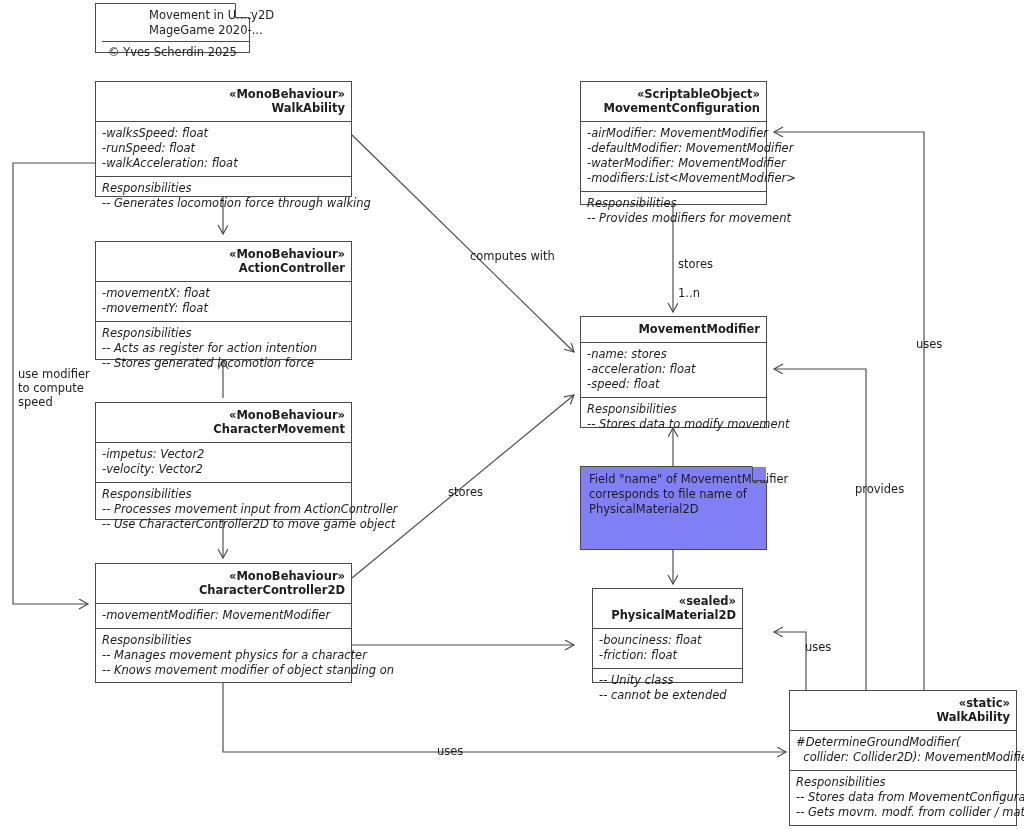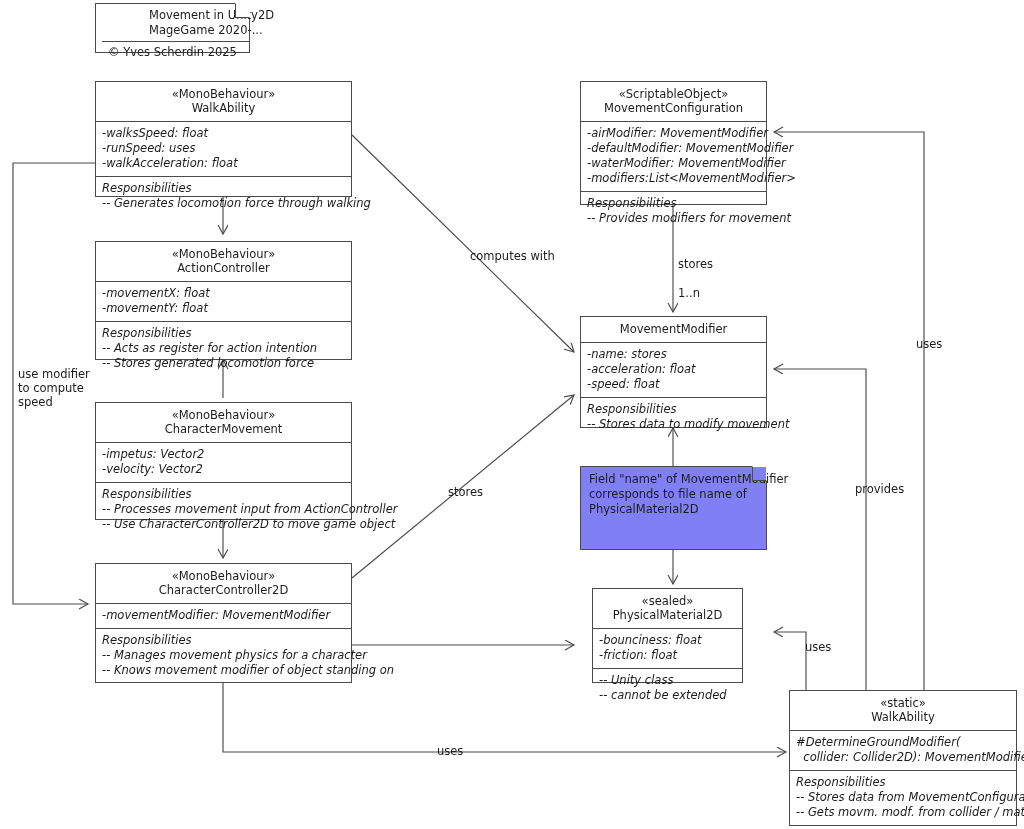--- a/index.html
+++ b/index.html
@@ -44,23 +44,24 @@
   .uml-box {
     position: absolute;
     box-sizing: border-box;
     border: 1.15px solid #4a4a4a;
     background: #ffffff;
     display: flex;
     flex-direction: column;
   }
   .uml-head {
     padding: 5px 6px 6px 6px;
-    text-align: center;
+    text-align: right;
     line-height: 14px;
     border-bottom: 1.15px solid #4a4a4a;
+    font-weight: bold;
   }
   .stereo { display: block; }
   .cname  { display: block; }
 
   .uml-compartment {
     padding: 4px 6px 5px 6px;
     line-height: 15px;
     border-bottom: 1.15px solid #4a4a4a;
     text-align: left;
   }
@@ -202,21 +203,21 @@
     <div class="note-sep">© Yves Scherdin 2025</div>
   </div>
 
   <div class="uml-box" style="left:95px; top:81px; width:257px; height:116px;">
     <div class="uml-head">
       <span class="stereo">«MonoBehaviour»</span>
       <span class="cname">WalkAbility</span>
     </div>
     <div class="uml-compartment">
       <div>-walksSpeed: float</div>
-      <div>-runSpeed: uses</div>
+      <div>-runSpeed: float</div>
       <div>-walkAcceleration: float</div>
     </div>
     <div class="uml-compartment last">
       <div class="resp-title">Responsibilities</div>
       <div>-- Generates locomotion force through walking</div>
     </div>
   </div>
 
   <div class="uml-box" style="left:95px; top:241px; width:257px; height:119px;">
     <div class="uml-head">

